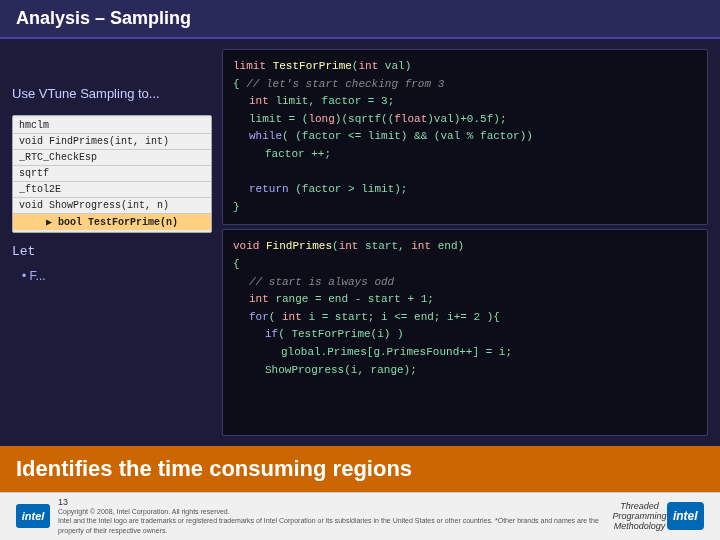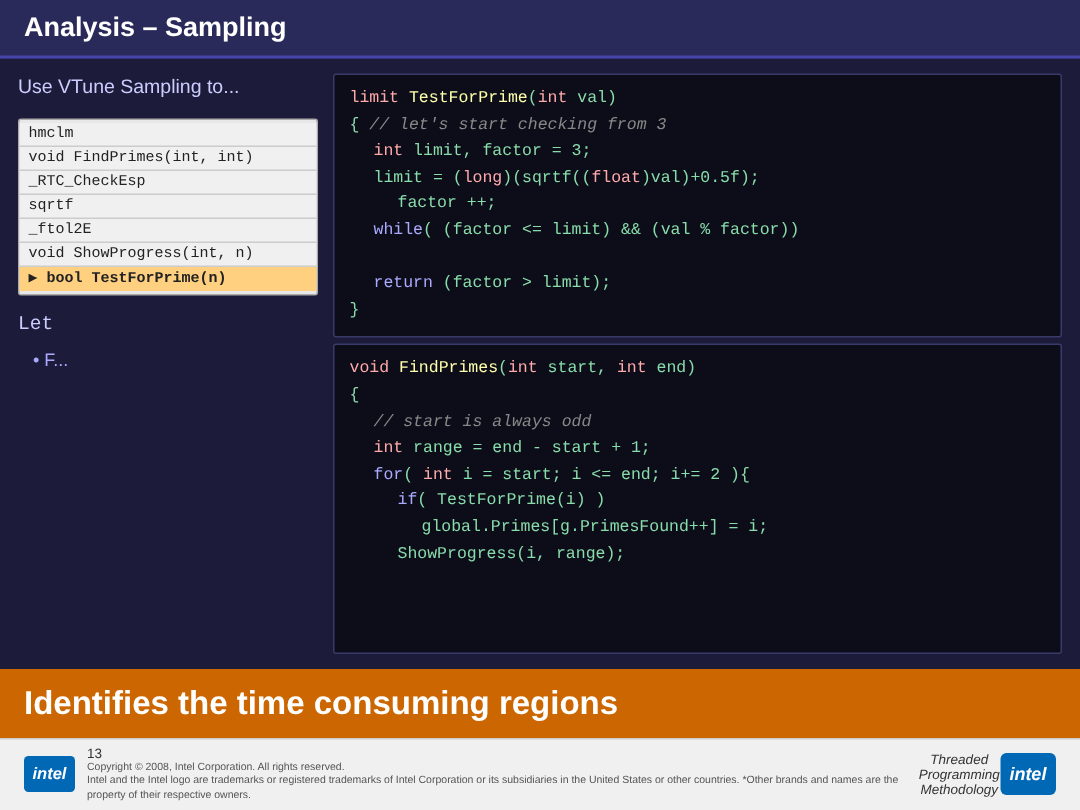--- a/index.html
+++ b/index.html
@@ -49,20 +49,21 @@
       flex-direction: column;
       gap: 6px;
       flex-shrink: 0;
     }
 
     .use-vtune-text {
       color: #ccccff;
       font-size: 13px;
       margin-bottom: 6px;
       line-height: 1.4;
+      margin-top: 36px;
     }
 
     .hotspot-list {
       background: #e8e8e8;
       border: 1px solid #aaaaaa;
       border-radius: 2px;
       padding: 2px 0;
       font-size: 11px;
       color: #000000;
     }
@@ -71,20 +72,21 @@
       padding: 2px 6px;
       border-bottom: 1px solid #cccccc;
       font-family: 'Courier New', monospace;
       font-size: 10px;
       color: #222222;
       background: #f0f0f0;
     }
 
     .hotspot-item:last-child {
       border-bottom: none;
+      text-align: center;
     }
 
     .hotspot-item.highlighted {
       background: #ffd080;
       font-weight: bold;
     }
 
     .let-text {
       color: #ccccff;
       font-size: 13px;
@@ -262,22 +264,22 @@
       </div>
     </div>
 
     <div class="right-panel">
 
       <div class="code-block top-code">
         <span class="code-line"><span class="code-type">limit</span> <span class="code-func">TestForPrime</span>(<span class="code-type">int</span> val)</span>
         <span class="code-line">{    <span class="code-comment">// let's start checking from 3</span></span>
         <span class="code-line indent1"><span class="code-type">int</span> limit, factor = 3;</span>
         <span class="code-line indent1">limit = (<span class="code-type">long</span>)(sqrtf((<span class="code-type">float</span>)val)+0.5f);</span>
+        <span class="code-line indent1"><span class="code-keyword">while</span>( (factor &lt;= limit) &amp;&amp; (val % factor))</span>
         <span class="code-line indent2">factor ++;</span>
-        <span class="code-line indent1"><span class="code-keyword">while</span>( (factor &lt;= limit) &amp;&amp; (val % factor))</span>
         <span class="code-line">&nbsp;</span>
         <span class="code-line indent1"><span class="code-keyword">return</span> (factor &gt; limit);</span>
         <span class="code-line">}</span>
       </div>
 
       <div class="code-block bottom-code">
         <span class="code-line"><span class="code-type">void</span> <span class="code-func">FindPrimes</span>(<span class="code-type">int</span> start, <span class="code-type">int</span> end)</span>
         <span class="code-line">{</span>
         <span class="code-line indent1"><span class="code-comment">// start is always odd</span></span>
         <span class="code-line indent1"><span class="code-type">int</span> range = end - start + 1;</span>

